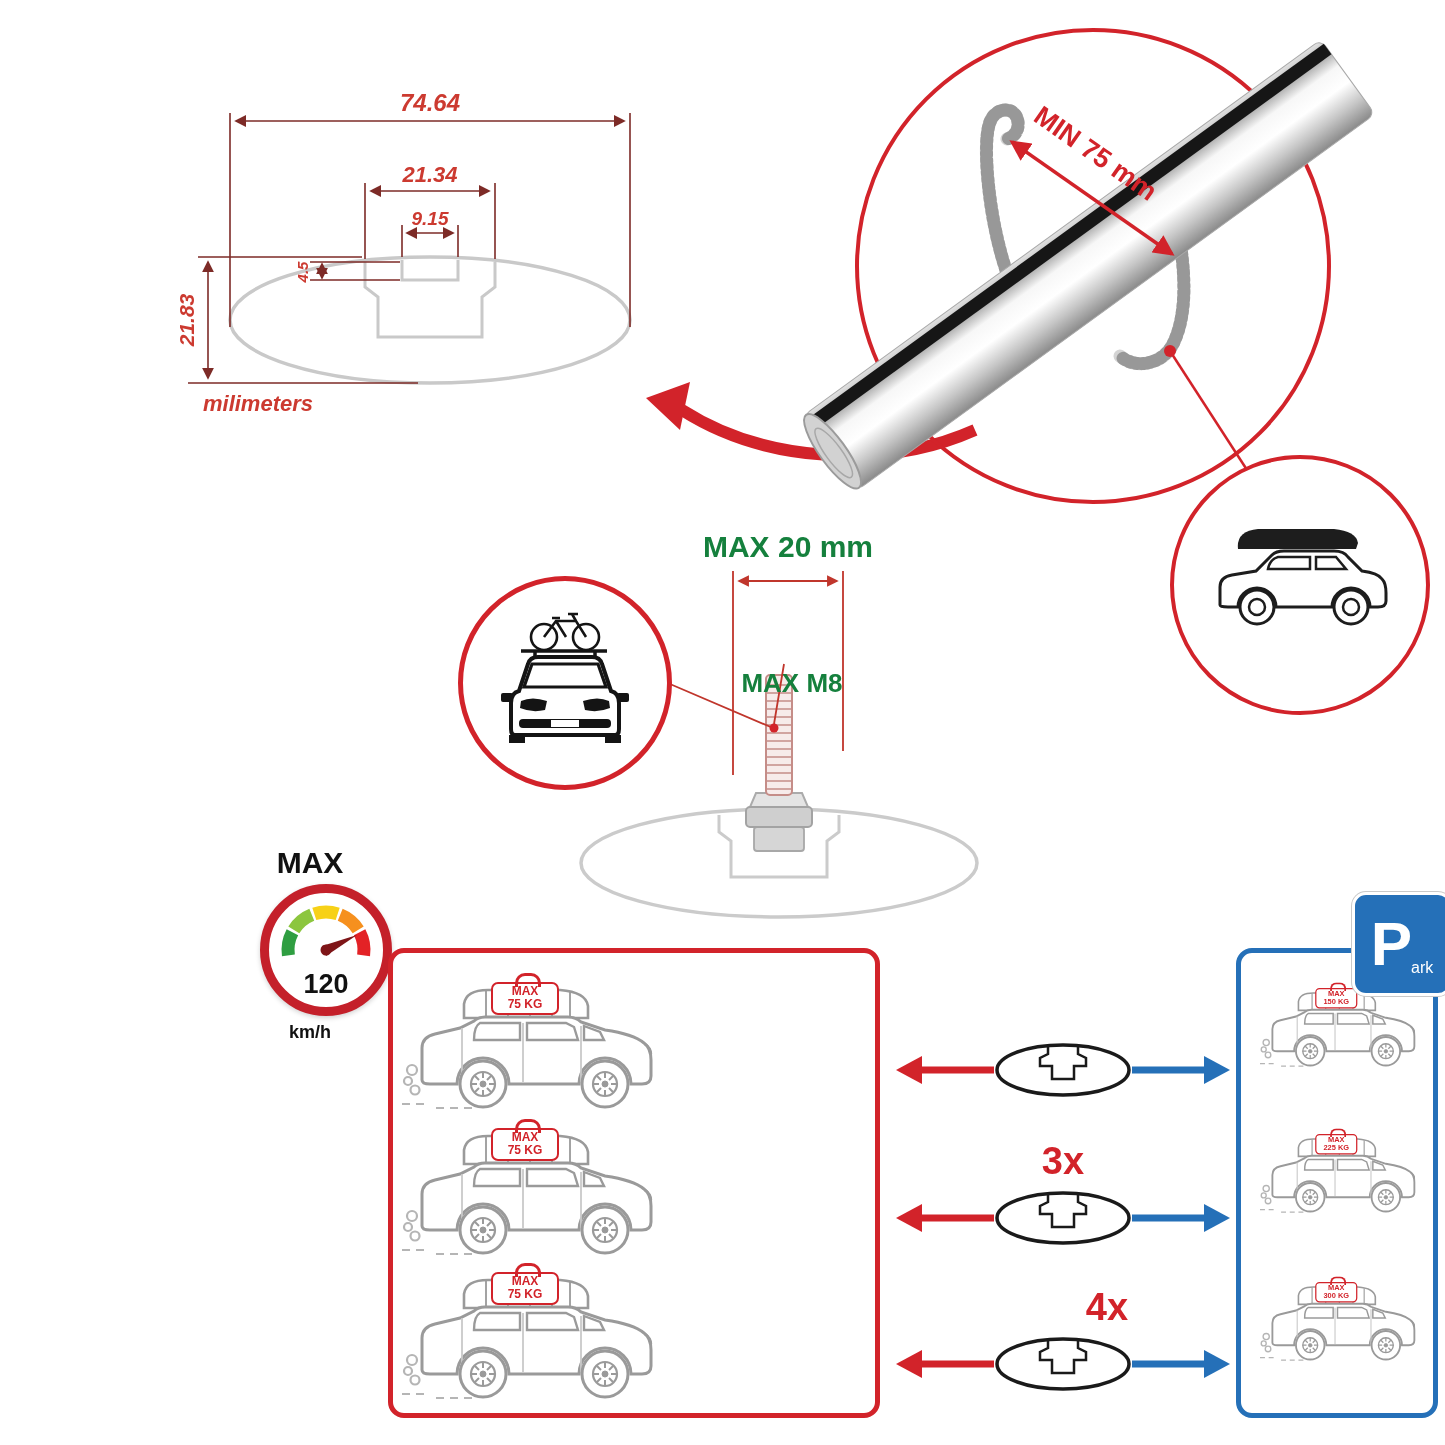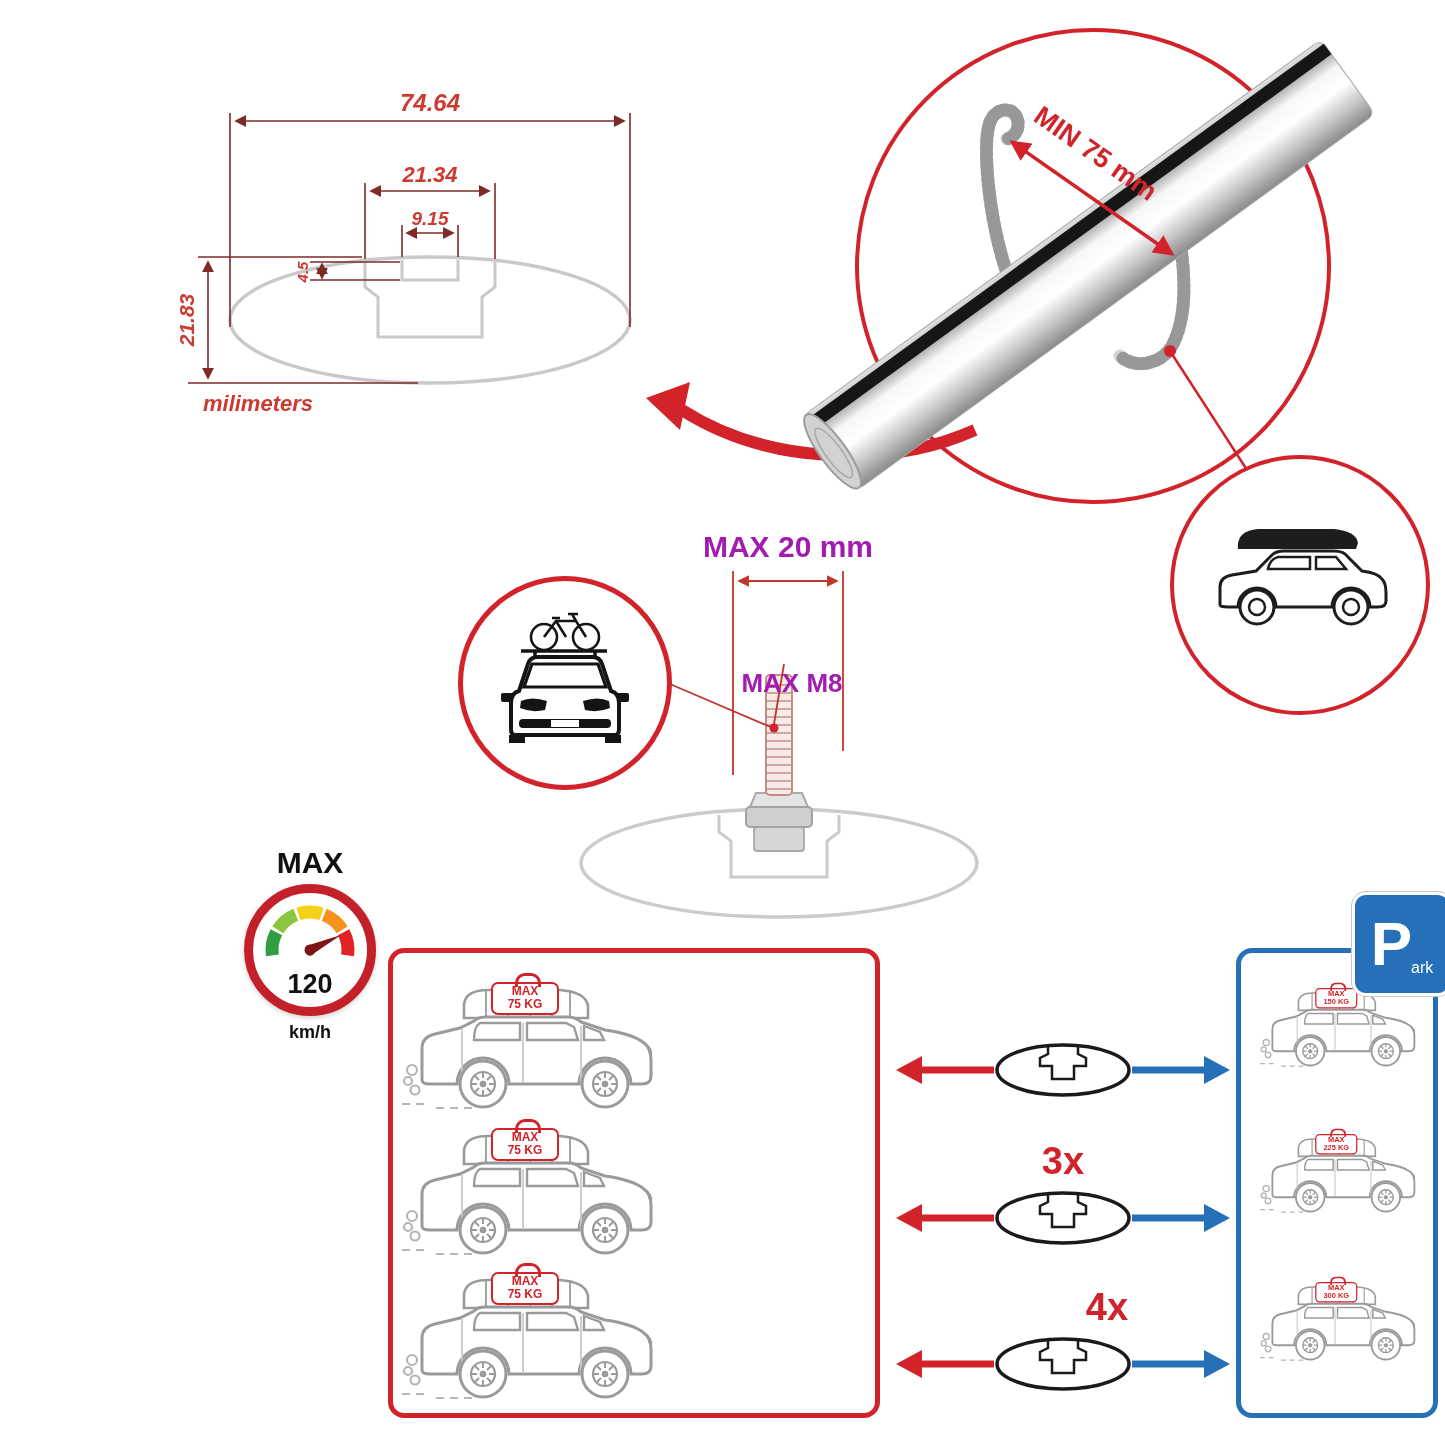--- a/index.html
+++ b/index.html
@@ -1,39 +1,39 @@
 <!DOCTYPE html>
 <html><head>
 <meta charset="utf-8">
 <style>
   html,body{margin:0;padding:0;background:#fff;}
   #canvas{position:relative;width:1445px;height:1445px;background:#fff;overflow:hidden;
           font-family:"Liberation Sans",sans-serif;}
   .abs{position:absolute;}
-  .red-bold{color:#a21caf;font-weight:bold;}
+  .red-bold{color:#15803d;font-weight:bold;}
   .blk-bold{color:#111;font-weight:bold;}
   .ring{border-radius:50%;background:#fff;box-sizing:content-box;}
   .frame{position:absolute;border-radius:16px;background:transparent;}
   .frame.red{border:5px solid #d2232a;}
   .frame.blue{border:5px solid #2570b8;}
   .ctr{text-align:center;}
   .car-block{position:absolute;width:270px;height:150px;}
   .car-block.small{transform:scale(0.62);transform-origin:0 0;}
   .badge{position:absolute;left:89px;top:0;min-width:52px;background:#fff;border:2.5px solid #d2232a;
          border-radius:7px;padding:1px 6px;text-align:center;line-height:1.12;color:#d2232a;
          font-weight:bold;font-size:12px;white-space:nowrap;}
   .badge::before{content:"";position:absolute;top:-11px;left:50%;margin-left:-10px;width:20px;height:11px;
          border:3px solid #d2232a;border-bottom:none;border-radius:10px 10px 0 0;}
   .row-label{position:absolute;width:350px;text-align:center;font-size:38px;font-weight:bold;color:#d2232a;}
   .psign{position:absolute;left:1352px;top:892px;width:100px;height:104px;background:#2570b8;
          border:3px solid #fff;box-shadow:0 0 0 1px #c9c9c9;border-radius:14px;display:flex;
          align-items:center;justify-content:center;z-index:6;box-sizing:border-box;}
   .psign .p{color:#fff;font-size:62px;font-weight:bold;line-height:1;}
   .psign .ark{color:#fff;font-size:16px;font-weight:normal;align-self:flex-end;margin:0 0 16px -1px;}
-  .speedo{position:absolute;left:244px;top:884px;width:114px;height:114px;border:9px solid #c4202a;
+  .speedo{position:absolute;left:260px;top:884px;width:114px;height:114px;border:9px solid #c4202a;
           border-radius:50%;background:#fff;box-shadow:0 2px 5px rgba(0,0,0,.18);}
 </style>
 </head>
 <body>
 
 <div id="canvas">
 
   <svg width="0" height="0" style="position:absolute">
     <defs>
       <symbol id="suv" viewBox="0 0 270 150">

